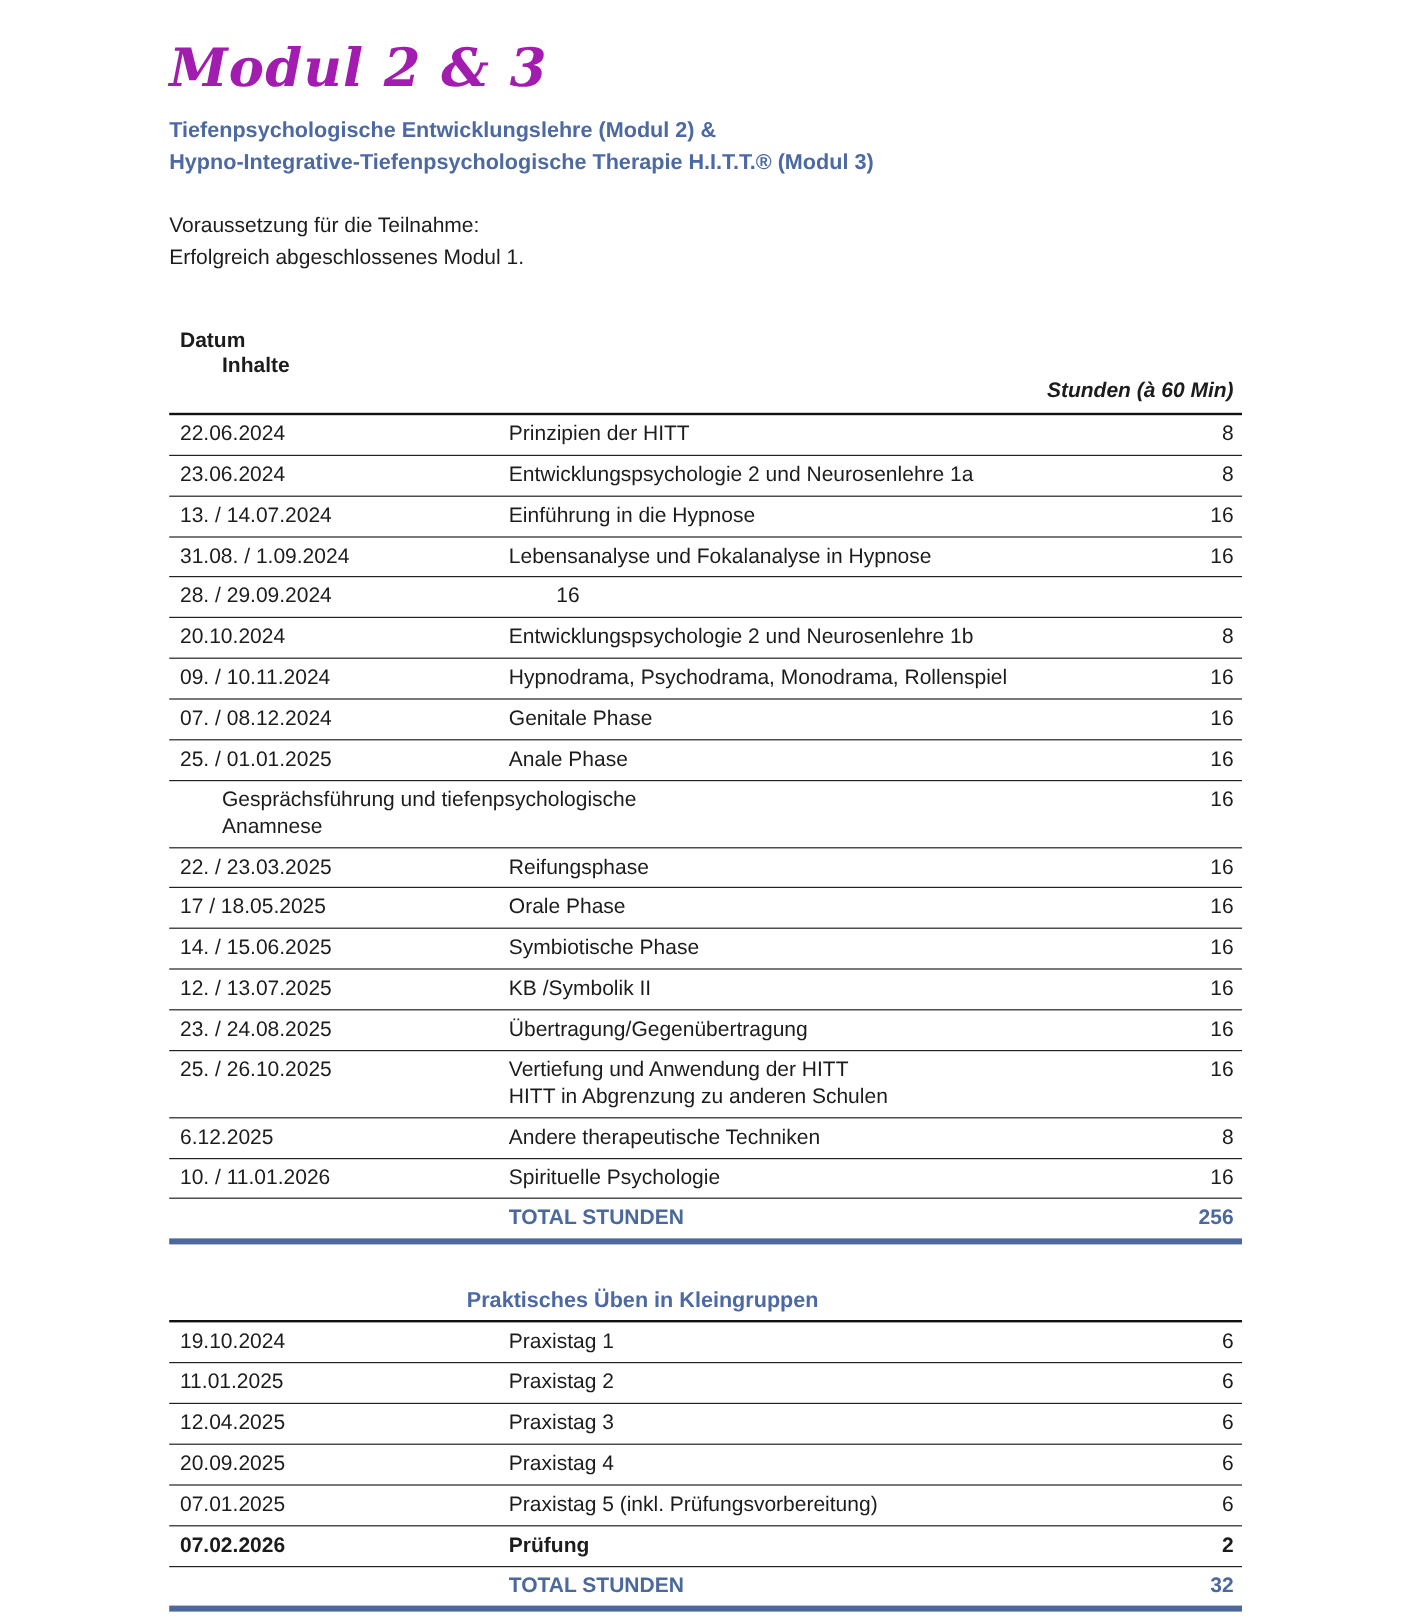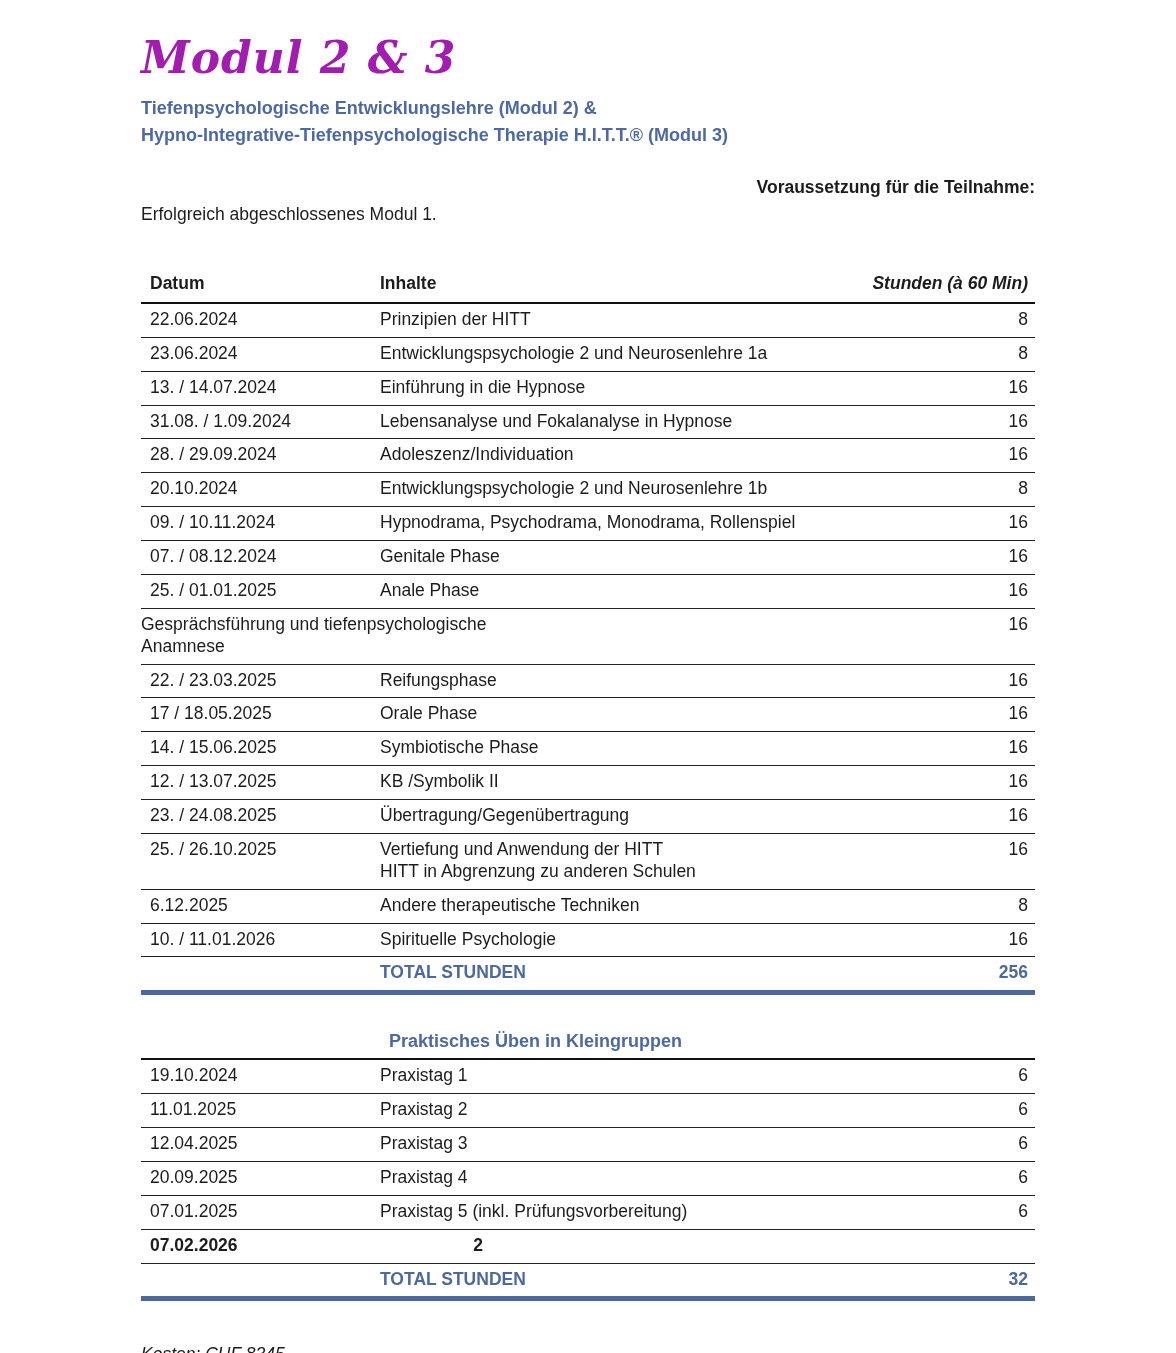--- a/index.html
+++ b/index.html
@@ -24,38 +24,39 @@
     margin: 0;
   }
   .subtitle {
     margin-top: 13px;
     font-size: 18px;
     font-weight: bold;
     color: #4c69a4;
     line-height: 1.5;
   }
   .prereq { margin-top: 25px; font-size: 17.5px; line-height: 1.5; }
-  .prereq-label { font-weight: bold; text-align: right; }
+  .prereq-label { font-weight: normal; }
 
   .tbl { margin-top: 42px; font-size: 17.5px; border-bottom: 5px solid #4d689e; }
   .thead {
     display: flex;
     font-weight: bold;
     padding: 4px 0 8px 0;
     border-bottom: 2.5px solid #111111;
+    flex-direction: column;
   }
   .trow {
     display: flex;
     padding: 5px 0 6px 0;
     border-bottom: 1.5px solid #222222;
     line-height: 1.25;
   }
   .trow.total-row { border-bottom: none; }
   .c-date  { width: 239px; padding-left: 9px; flex: none; }
-  .c-content { flex: 1; padding-right: 6px; }
+  .c-content { flex: 1; padding-right: 6px; margin-left: 44px; }
   .c-hours { width: 110px; flex: none; text-align: right; padding-right: 7px; }
   .c-hours-head { flex: none; text-align: right; padding-right: 7px; white-space: nowrap; font-style: italic; }
   .bold-row { font-weight: bold; }
   .total-label { font-weight: bold; color: #4c699e; }
   .total-value { font-weight: bold; color: #4c699e; }
 
   .section-title {
     margin: 36px 0 6px 248px;
     font-size: 18px;
     font-weight: bold;
@@ -104,21 +105,20 @@
       <div class="c-content">Einführung in die Hypnose</div>
       <div class="c-hours">16</div>
     </div>
     <div class="trow">
       <div class="c-date">31.08. / 1.09.2024</div>
       <div class="c-content">Lebensanalyse und Fokalanalyse in Hypnose</div>
       <div class="c-hours">16</div>
     </div>
     <div class="trow">
       <div class="c-date">28. / 29.09.2024</div>
-      <div class="c-content">Adoleszenz/Individuation</div>
       <div class="c-hours">16</div>
     </div>
     <div class="trow">
       <div class="c-date">20.10.2024</div>
       <div class="c-content">Entwicklungspsychologie 2 und Neurosenlehre 1b</div>
       <div class="c-hours">8</div>
     </div>
     <div class="trow">
       <div class="c-date">09. / 10.11.2024</div>
       <div class="c-content">Hypnodrama, Psychodrama, Monodrama, Rollenspiel</div>
@@ -215,20 +215,21 @@
       <div class="c-content">Praxistag 4</div>
       <div class="c-hours">6</div>
     </div>
     <div class="trow">
       <div class="c-date">07.01.2025</div>
       <div class="c-content">Praxistag 5 (inkl. Prüfungsvorbereitung)</div>
       <div class="c-hours">6</div>
     </div>
     <div class="trow bold-row">
       <div class="c-date">07.02.2026</div>
+      <div class="c-content">Prüfung</div>
       <div class="c-hours">2</div>
     </div>
     <div class="trow total-row">
       <div class="c-date"></div>
       <div class="c-content total-label">TOTAL STUNDEN</div>
       <div class="c-hours total-value">32</div>
     </div>
   </div>
 
   <div class="cost-line">Kosten: CHF 8345.–</div>

